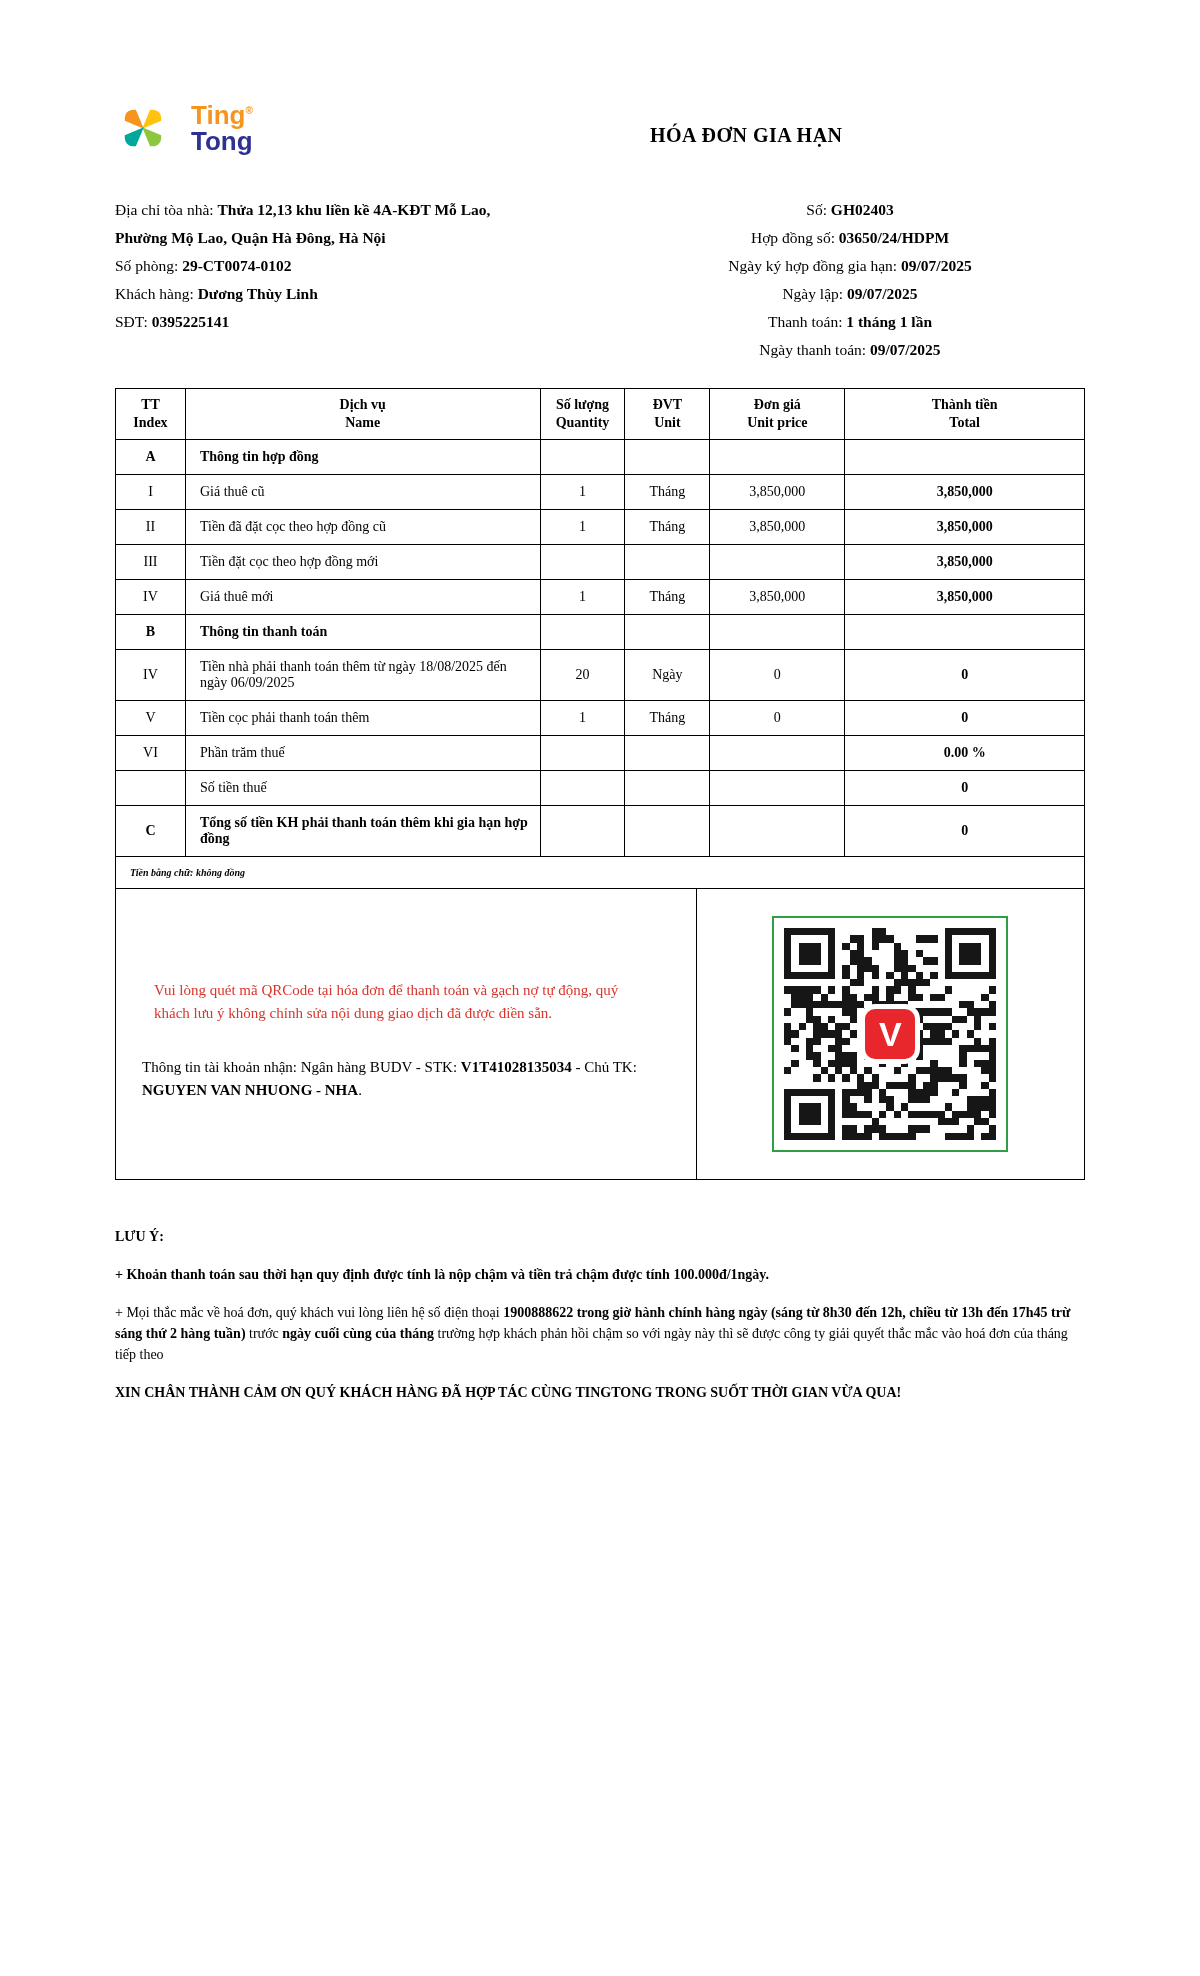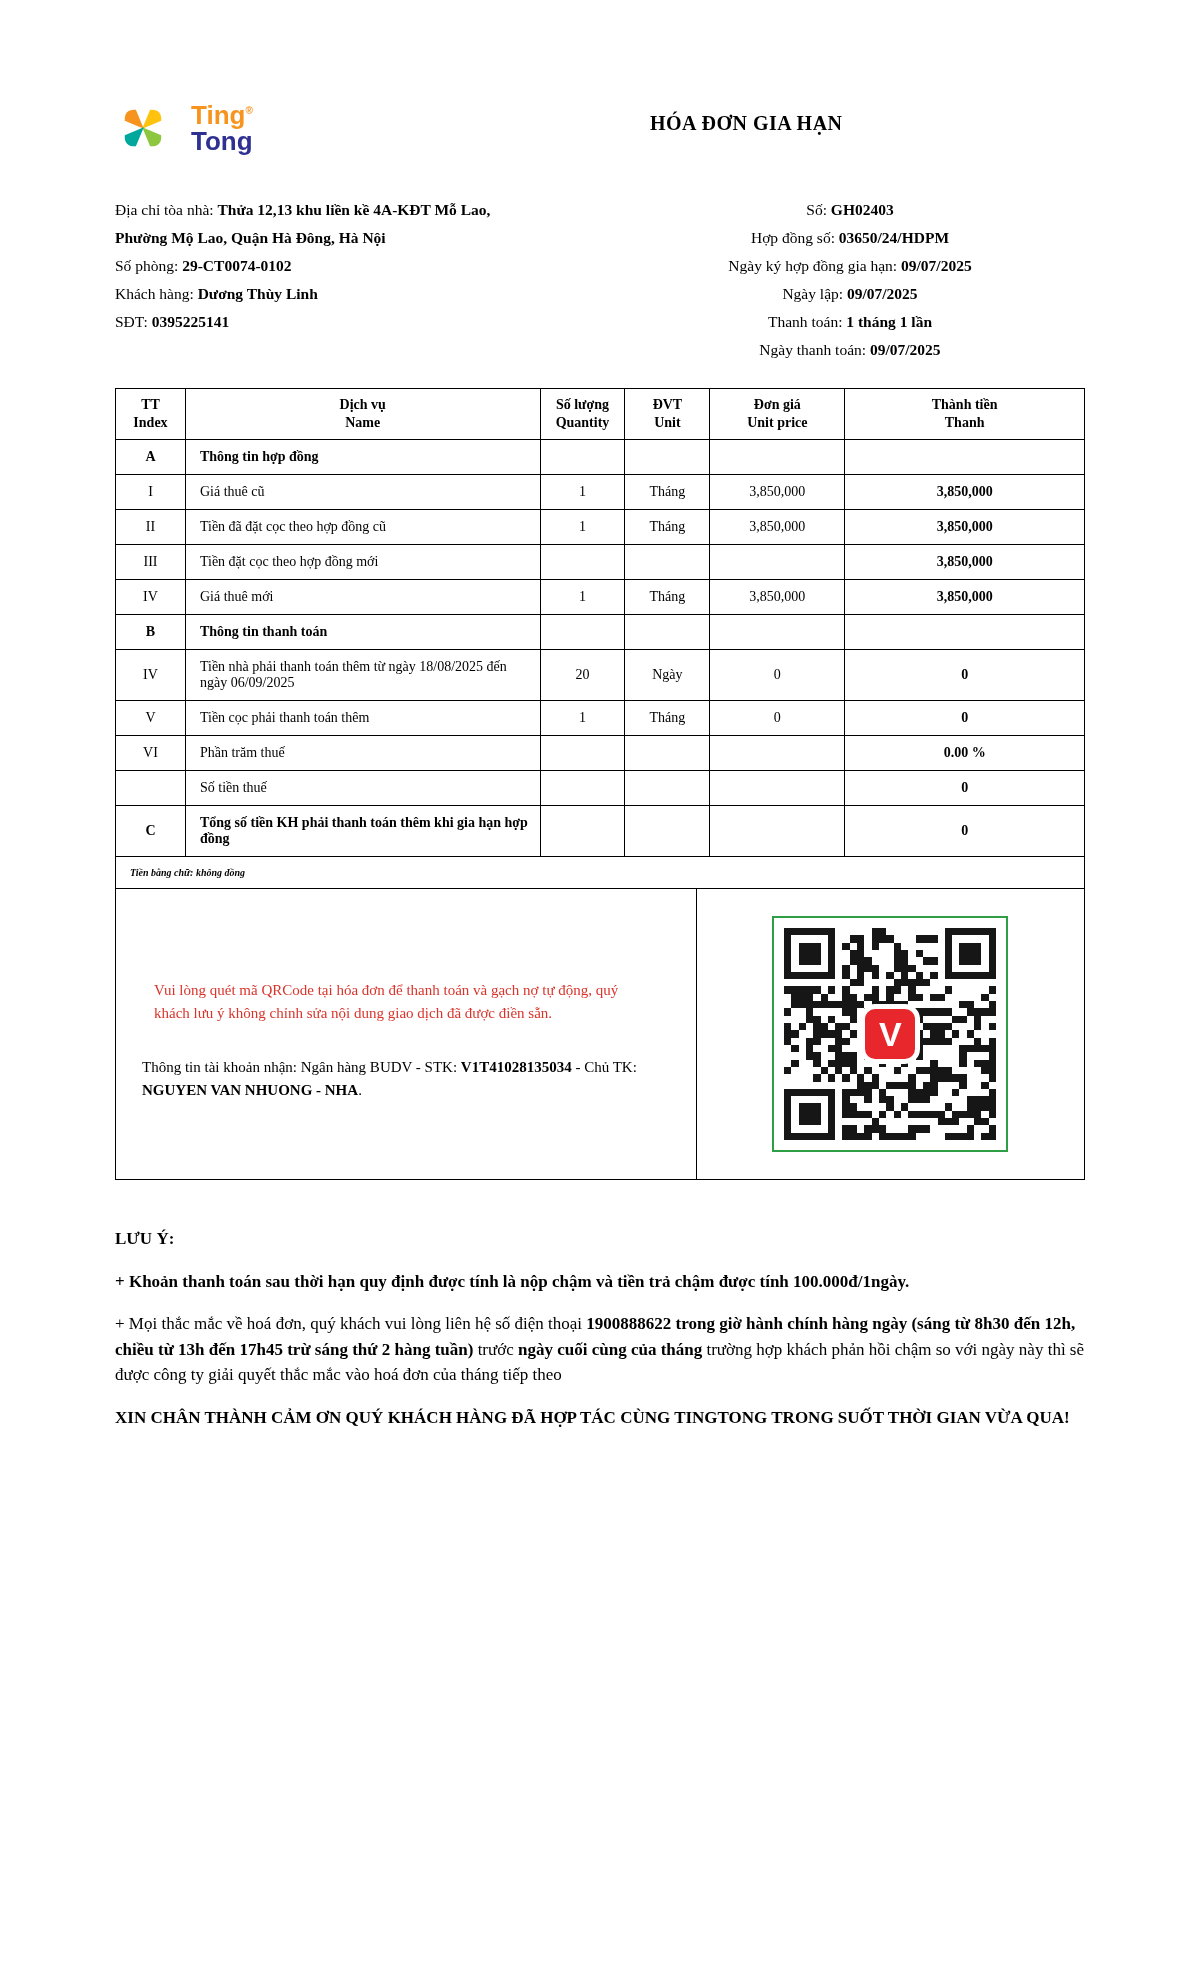--- a/index.html
+++ b/index.html
@@ -14,21 +14,21 @@
     width:970px;
     padding:100px 115px 60px 115px;
   }
   
   .logo{display:flex;align-items:center;gap:20px;}
   .logo-text{line-height:1.0;font-family:"Liberation Sans", sans-serif;font-weight:bold;font-size:26px;}
   .logo-ting{color:var(--logo-orange);}
   .logo-ting sup{font-size:10px;vertical-align:super;}
   .logo-tong{color:var(--logo-navy);}
   .invoice-title{
-    position:absolute;left:650px;top:112px;
+    position:absolute;left:650px;top:124px;
     margin:0;font-size:20px;font-weight:bold;letter-spacing:.5px;
   }
   
   .info{display:flex;justify-content:space-between;margin-top:40px;font-size:15.5px;}
   .info-left{width:430px;line-height:28px;}
   .info-right{width:470px;text-align:center;line-height:28px;}
   .info b{font-weight:bold;}
   
   table.inv{
     width:100%;border-collapse:collapse;margin-top:24px;
@@ -74,21 +74,21 @@
   .qr-logo{
     position:absolute;left:50%;top:50%;transform:translate(-50%,-50%);
     width:50px;height:50px;border-radius:10px;
     background:var(--qr-logo-red);
     box-shadow:0 0 0 5px #fff;
     display:flex;align-items:center;justify-content:center;
     color:#fff;font-family:"Liberation Sans", sans-serif;
     font-weight:bold;font-size:34px;line-height:1;
   }
   
-  .notes{margin-top:46px;font-size:17px;line-height:1.5;}
+  .notes{margin-top:46px;font-size:14px;line-height:1.5;}
   .notes p{margin:0 0 17px 0;}
   .notes .bold{font-weight:bold;}
 </style>
 </head>
 <body>
 
 <div class="page">
 
   <div class="header">
     <div class="logo">
@@ -149,21 +149,21 @@
         <th>
             <div>ĐVT</div>
             <div>Unit</div>
           </th>
         <th>
             <div>Đơn giá</div>
             <div>Unit price</div>
           </th>
         <th>
             <div>Thành tiền</div>
-            <div>Thanh</div>
+            <div>Total</div>
           </th>
       </tr>
     </thead>
     <tbody>
         <tr>
           <td class="c-tt b">A</td>
           <td class="c-name b">Thông tin hợp đồng</td>
           <td class=""></td>
           <td class=""></td>
           <td class=""></td>

